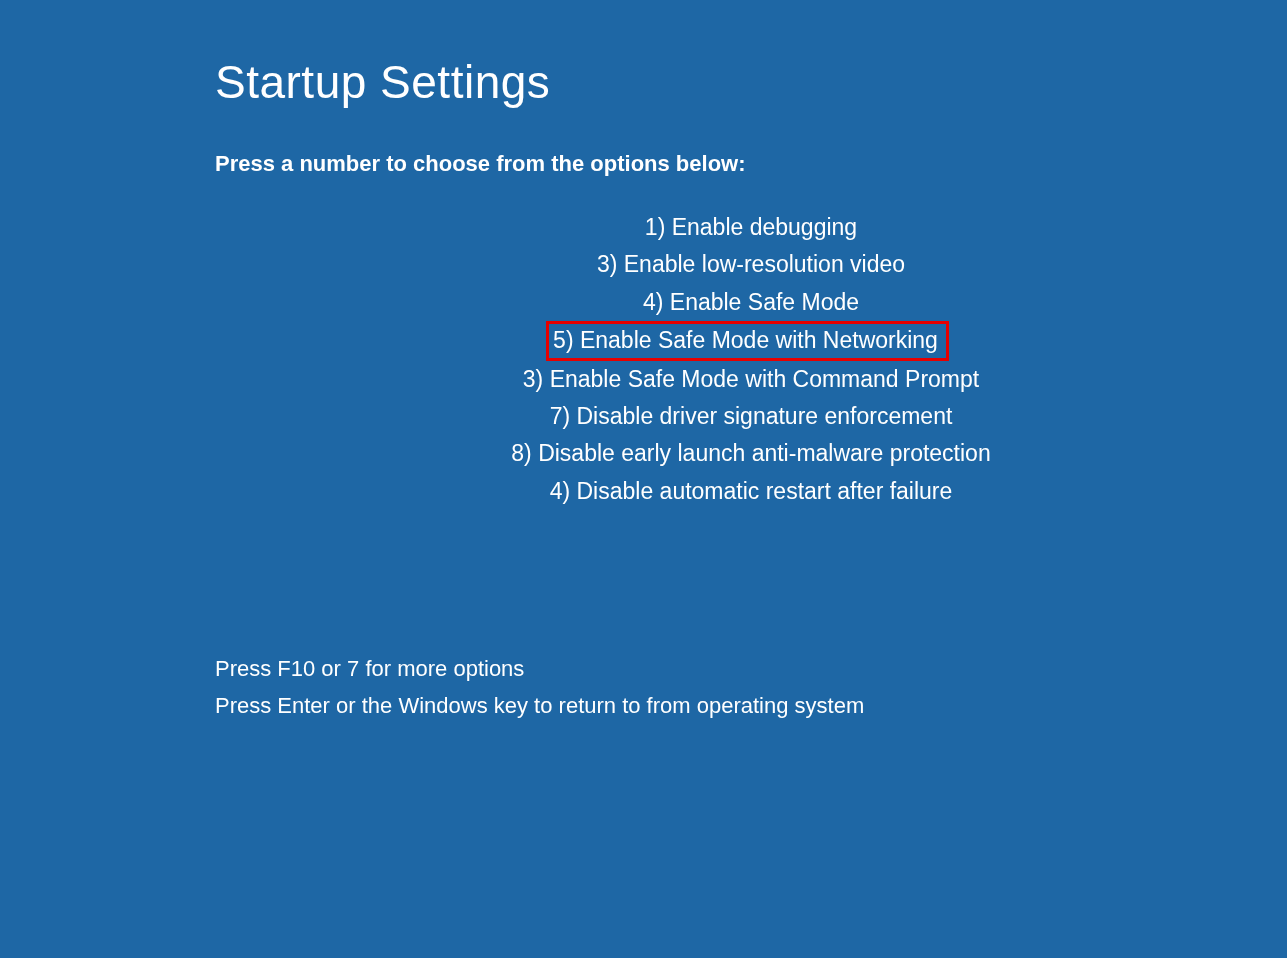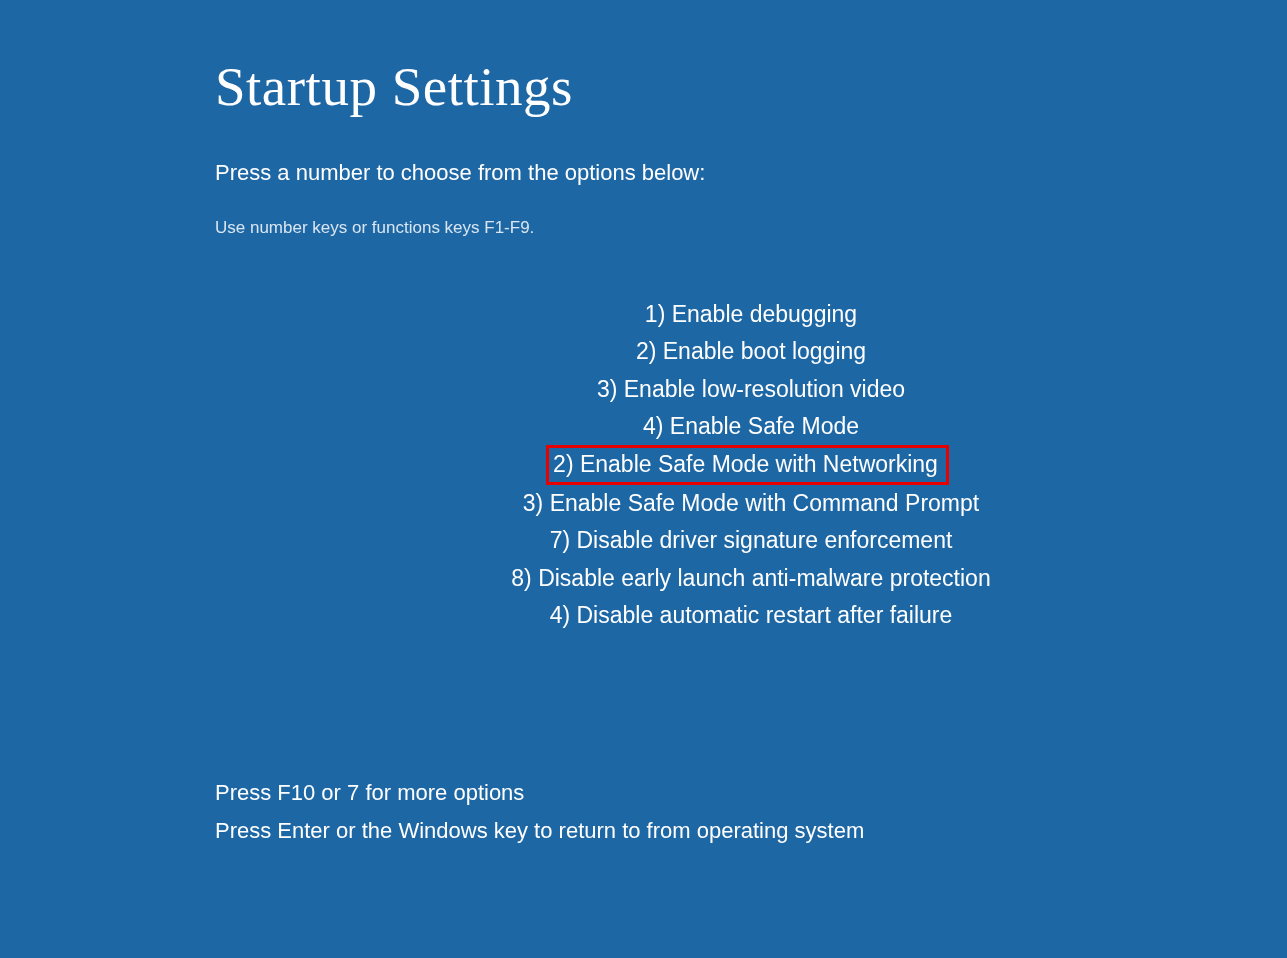--- a/index.html
+++ b/index.html
@@ -13,29 +13,28 @@
       height: 958px;
       font-family: "Segoe UI Light", "Segoe UI", Arial, sans-serif;
       color: #ffffff;
       overflow: hidden;
     }
     .container {
       padding-left: 215px;
       padding-top: 55px;
     }
     .title {
-      font-size: 55px;
+      font-size: 46px;
       font-weight: 300;
       margin-bottom: 42px;
       letter-spacing: 0.5px;
-      font-family: Liberation Serif, serif;
     }
     .instruction {
       font-size: 22px;
-      font-weight: 400;
+      font-weight: 700;
       margin-bottom: 32px;
     }
     .hint {
       font-size: 17px;
       font-weight: 300;
       color: #d9e6f2;
       margin-bottom: 58px;
     }
     .options-list {
       list-style: none;
@@ -62,29 +61,27 @@
       font-weight: 300;
       line-height: 1.7;
     }
   </style>
 </head>
 <body>
 
 <div class="container">
   <h1 class="title">Startup Settings</h1>
   <div class="instruction">Press a number to choose from the options below:</div>
-  <div class="hint">Use number keys or functions keys F1-F9.</div>
 
   <ul class="options-list">
     <li>1) Enable debugging</li>
-    <li>2) Enable boot logging</li>
     <li>3) Enable low-resolution video</li>
     <li>4) Enable Safe Mode</li>
     <li>
-      <span class="highlighted">2) Enable Safe Mode with Networking</span>
+      <span class="highlighted">5) Enable Safe Mode with Networking</span>
     </li>
     <li>3) Enable Safe Mode with Command Prompt</li>
     <li>7) Disable driver signature enforcement</li>
     <li>8) Disable early launch anti-malware protection</li>
     <li>4) Disable automatic restart after failure</li>
   </ul>
 
   <div class="footer">
     <div class="footer-line">Press F10 or 7 for more options</div>
     <div class="footer-line">Press Enter or the Windows key to return to from operating system</div>

